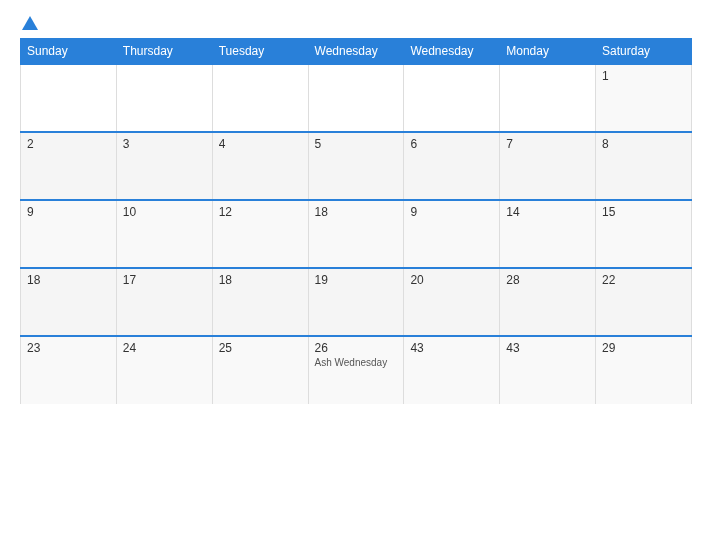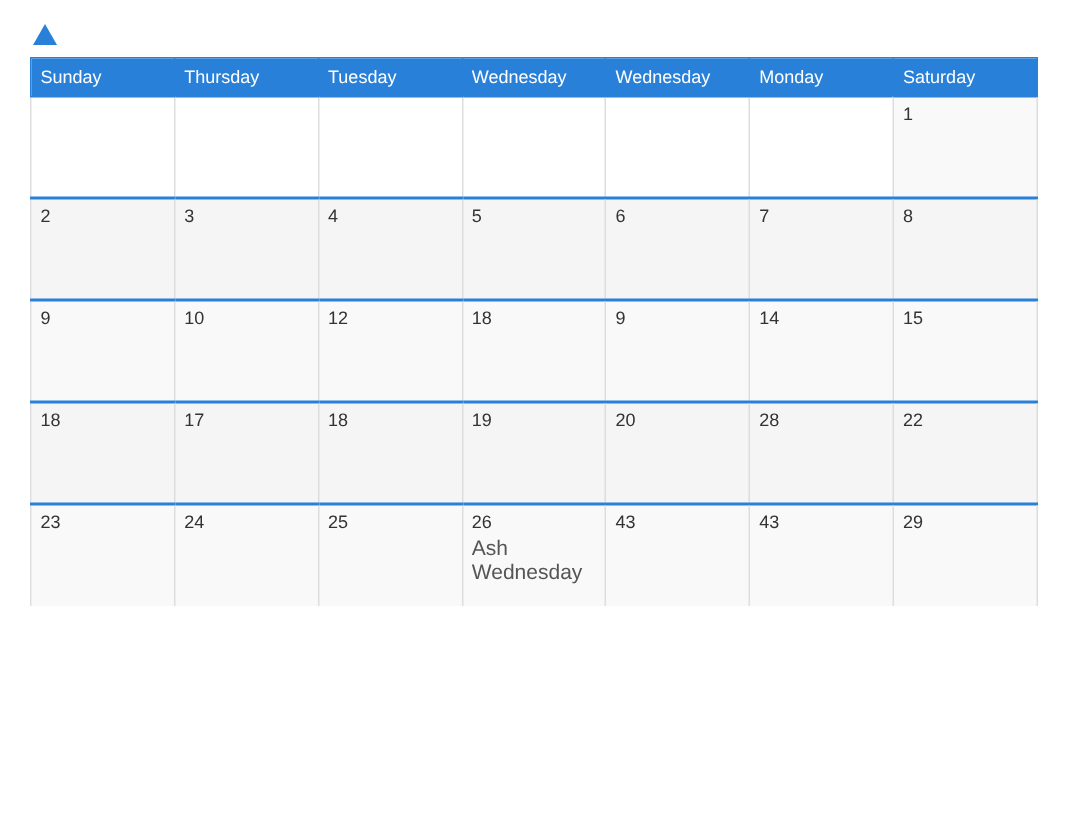--- a/index.html
+++ b/index.html
@@ -92,21 +92,21 @@
       font-size: 12px;
       color: #333;
       width: 14.28%;
     }
     .cell-day {
       font-size: 12px;
       color: #333;
       display: block;
     }
     .cell-event {
-      font-size: 14px;
+      font-size: 10px;
       color: #555;
       display: block;
       margin-top: 2px;
     }
     .empty-td {
       border-top: none !important;
       background: #fff !important;
     }
     .calendar tbody tr:first-child td.empty-td {
       border-top: none;

